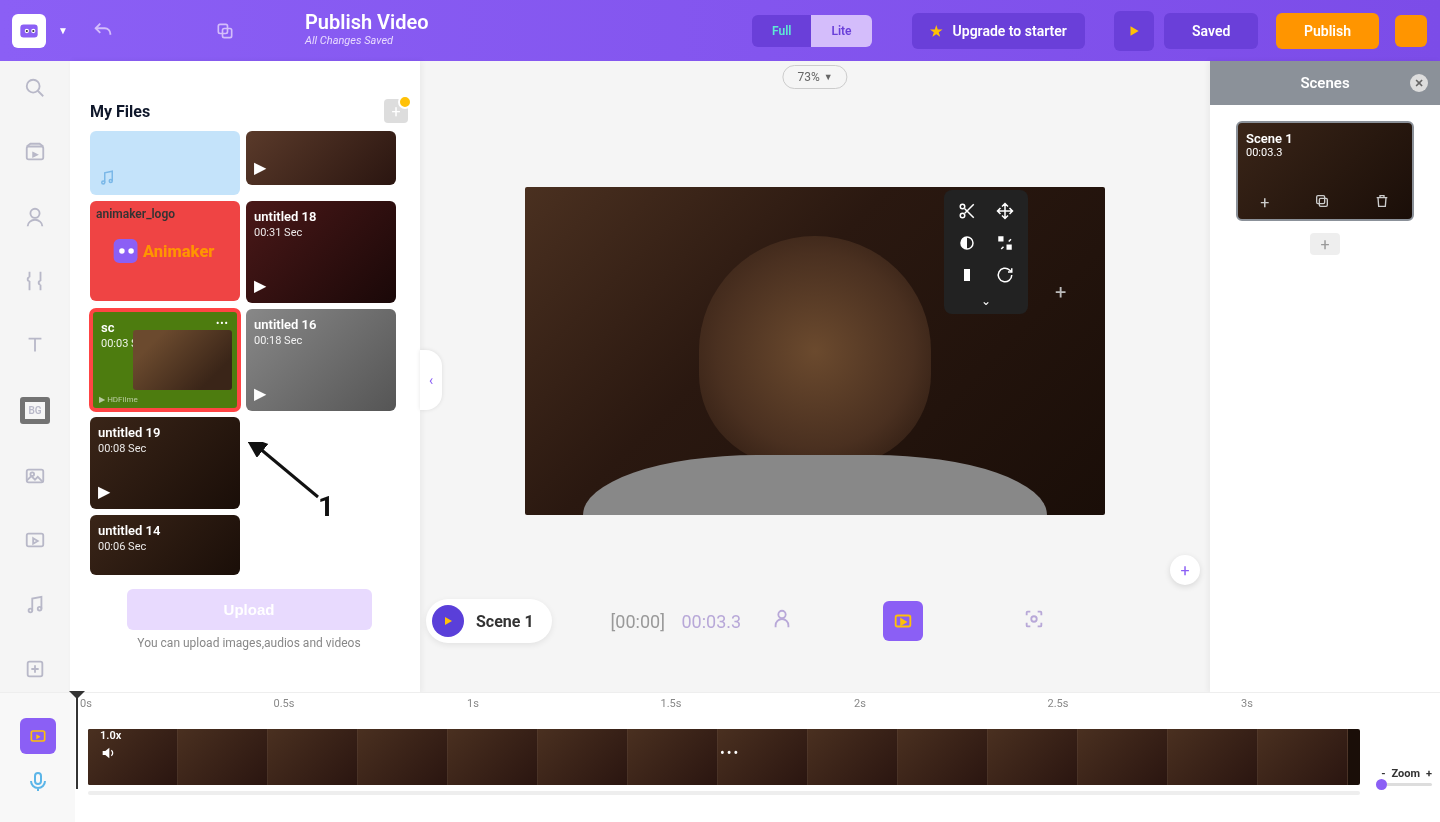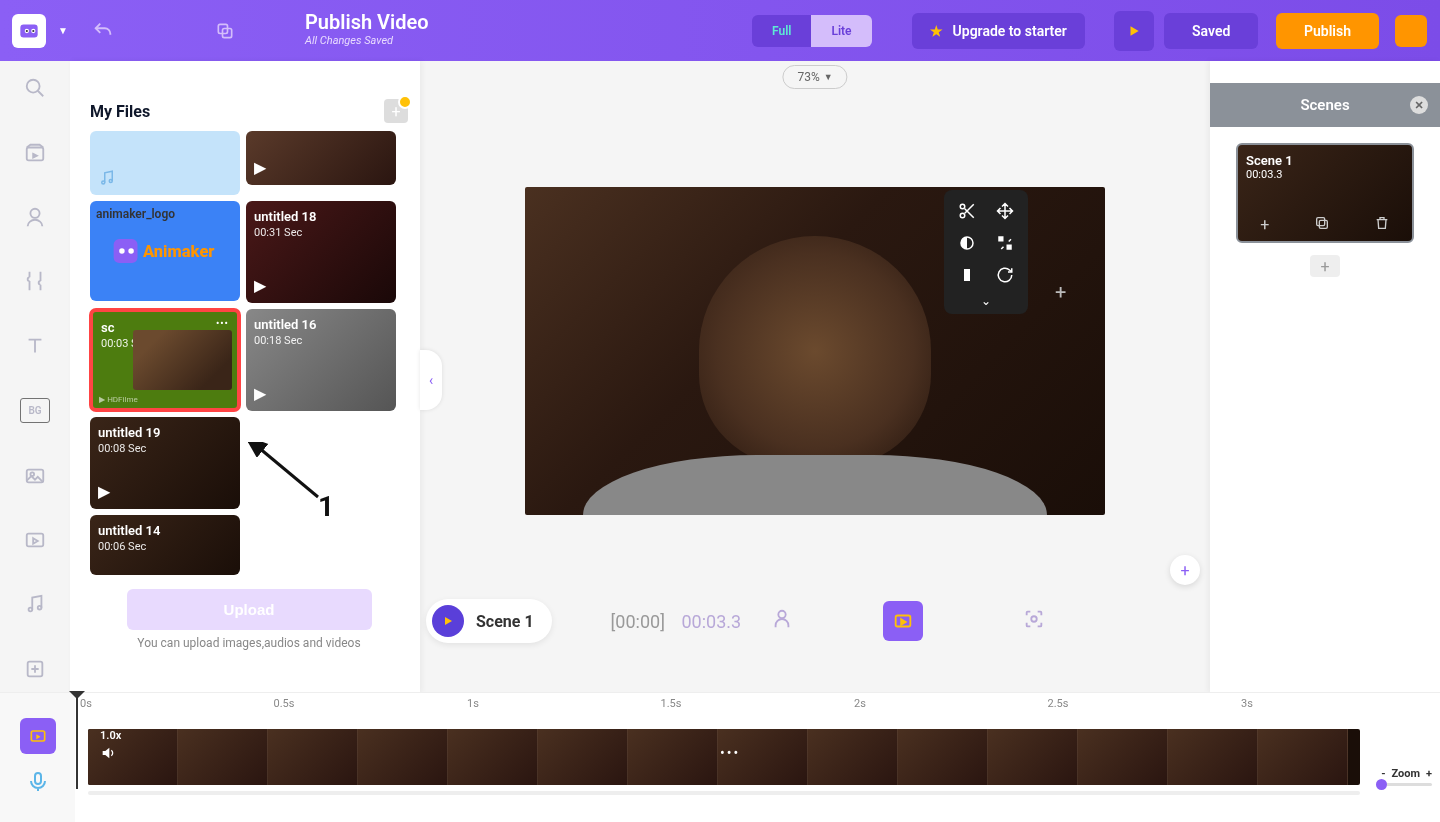--- a/index.html
+++ b/index.html
@@ -23,36 +23,36 @@
 .upgrade-btn .star { color: #ffc107; }
 .play-hdr { position: absolute; left: 1114px; width: 40px; height: 40px; background: #6a3fd9; border-radius: 6px; display: flex; align-items: center; justify-content: center; cursor: pointer; }
 .play-hdr svg { fill: #ffc107; }
 .share-btn { position: absolute; left: 1164px; background: #6a3fd9; color: #fff; padding: 10px 28px; border-radius: 6px; font-size: 14px; font-weight: 600; cursor: pointer; }
 .publish-btn { position: absolute; left: 1276px; background: #ff9500; color: #fff; padding: 10px 28px; border-radius: 6px; font-size: 14px; font-weight: 600; cursor: pointer; }
 .ava-hdr { position: absolute; left: 1395px; width: 32px; height: 32px; background: #ff9500; border-radius: 6px; }
 
 
 .iconbar { position: absolute; left: 0; top: 61px; width: 70px; height: 620px; background: #f5f5f5; display: flex; flex-direction: column; align-items: center; padding-top: 15px; gap: 40px; }
 .iconbar .ic { width: 30px; height: 30px; display: flex; align-items: center; justify-content: center; color: #b8b8c8; cursor: pointer; }
-.iconbar .ic.txt { font-size: 10px; font-weight: 600; border: 1px solid #737373; padding: 2px 4px; border-radius: 3px; }
+.iconbar .ic.txt { font-size: 10px; font-weight: 600; border: 5px solid #737373; padding: 2px 4px; border-radius: 3px; }
 .left-marker { position: absolute; left: 0; top: 694px; width: 4px; height: 48px; background: #8b5ff5; }
 .upload-ic { position: absolute; left: 0; top: 694px; width: 70px; height: 48px; display:flex; align-items:center; justify-content:center; color:#555;}
 
 
 .uploads { position: absolute; left: 70px; top: 61px; width: 350px; height: 632px; background: #fff; padding: 20px 12px 12px 20px; overflow: hidden; box-shadow: 2px 0 6px rgba(0,0,0,.05); }
 .search-u { width: 100%; border: none; border-bottom: 1px solid #ddd; padding: 10px 0; font-size: 16px; color: #999; outline: none; }
 .myfiles-hdr { display: flex; justify-content: space-between; align-items: center; margin-top: 18px; }
 .myfiles-hdr .lab { font-size: 16px; font-weight: 700; color: #0f172a; }
 .newfolder { width: 24px; height: 24px; background: #ddd; border-radius: 4px; color: #fff; display:flex; align-items:center; justify-content:center; position:relative;}
 .newfolder::after { content:''; position:absolute; top:-4px; right:-4px; width:10px; height:10px; background:#ffc107; border-radius:50%; border:2px solid #fff;}
 .files-grid { margin-top: 8px; display: flex; flex-wrap: wrap; gap: 6px; position: relative; }
 .file-card { width: 150px; border-radius: 6px; overflow: hidden; position: relative; background: #222; color:#fff; }
 .fc-audio { height: 64px; background: #c4e3fa; display:flex; align-items:flex-end; padding:8px; }
 .fc-audio svg { stroke:#7bb8e8; }
-.fc-logo { height:100px; background:#3b82f6; display:flex; align-items:center; justify-content:center; position:relative;}
+.fc-logo { height:100px; background:#ef4444; display:flex; align-items:center; justify-content:center; position:relative;}
 .fc-logo .lbl{ position:absolute; top:6px; left:6px; font-size:12px; color:#333; font-weight:600;}
 .fc-vid { height: 102px; background: linear-gradient(135deg, #3a2518 0%, #1a0e08 100%); position: relative; padding:8px; }
 .fc-vid.br { background: linear-gradient(135deg,#5a3a2a,#2a1510);}
 .fc-vid.crowd { background: linear-gradient(135deg,#4a1818,#1a0808);}
 .fc-vid.gray { background: linear-gradient(135deg,#888,#555);}
 .fc-vid.dark { height:92px; }
 .fc-vid .nm { font-size: 13px; font-weight: 600; }
 .fc-vid .du { font-size: 11px; opacity:.9; margin-top:2px;}
 .fc-vid .ply { position:absolute; bottom:8px; left:8px; }
 .fc-vid .dots { position:absolute; top:6px; right:8px; font-size:10px; letter-spacing:1px;}
@@ -73,21 +73,21 @@
 .ctx-row { display:flex; gap:20px; margin-bottom:14px;}
 .ctx-ic { width:18px; height:18px; color:#fff; cursor:pointer; display:flex; align-items:center; justify-content:center;}
 .ctx-chev { color:#fff; font-size:12px; margin-top:-4px;}
 .add-scene-plus { position:absolute; top:280px; left:1055px; color:#bbb; font-size:20px; cursor:pointer;}
 
 
 .panel-chev { position:absolute; left:420px; top:350px; width:22px; height:60px; background:#fff; border-radius:0 16px 16px 0; display:flex; align-items:center; justify-content:center; color:#8b5ff5; font-size:14px; box-shadow:0 0 4px rgba(0,0,0,.1); cursor:pointer;}
 
 
 .scenes-panel { position:absolute; right:0; top:61px; width:230px; height:632px; background:#fff; box-shadow:-2px 0 6px rgba(0,0,0,.05);}
-.scenes-hdr { background:#8b9199; color:#fff; height:44px; display:flex; align-items:center; justify-content:center; font-size:15px; font-weight:600; position:relative;margin-top:22px;}
+.scenes-hdr { background:#8b9199; color:#fff; height:44px; display:flex; align-items:center; justify-content:center; font-size:15px; font-weight:600; position:relative;}
 .scenes-hdr .cls { position:absolute; right:12px; width:18px; height:18px; background:#ddd; border-radius:50%; color:#666; display:flex; align-items:center; justify-content:center; font-size:11px; cursor:pointer;}
 .scene-thumb { margin:16px auto 0; width:178px; height:100px; border:2px solid #8b9199; border-radius:6px; background:linear-gradient(135deg,#3a2518,#1a0e08); position:relative; padding:8px; color:#fff;}
 .scene-thumb .nm{font-size:13px;font-weight:600;}
 .scene-thumb .du{font-size:11px;}
 .scene-thumb .tools{position:absolute;bottom:6px;left:0;right:0;display:flex;justify-content:space-around;color:#ccc;}
 .add-scene-btn{margin:12px auto;width:30px;height:22px;background:#eee;border-radius:4px;display:flex;align-items:center;justify-content:center;color:#999;cursor:pointer;}
 
 
 .scene-strip { position:absolute; left:420px; top:591px; right:230px; height:60px; display:flex; align-items:center; gap:30px; padding-left:6px;}
 .sc-pill { background:#fff; border-radius:30px; display:flex; align-items:center; padding:6px 18px 6px 6px; gap:12px; box-shadow:0 2px 6px rgba(0,0,0,.08);}

